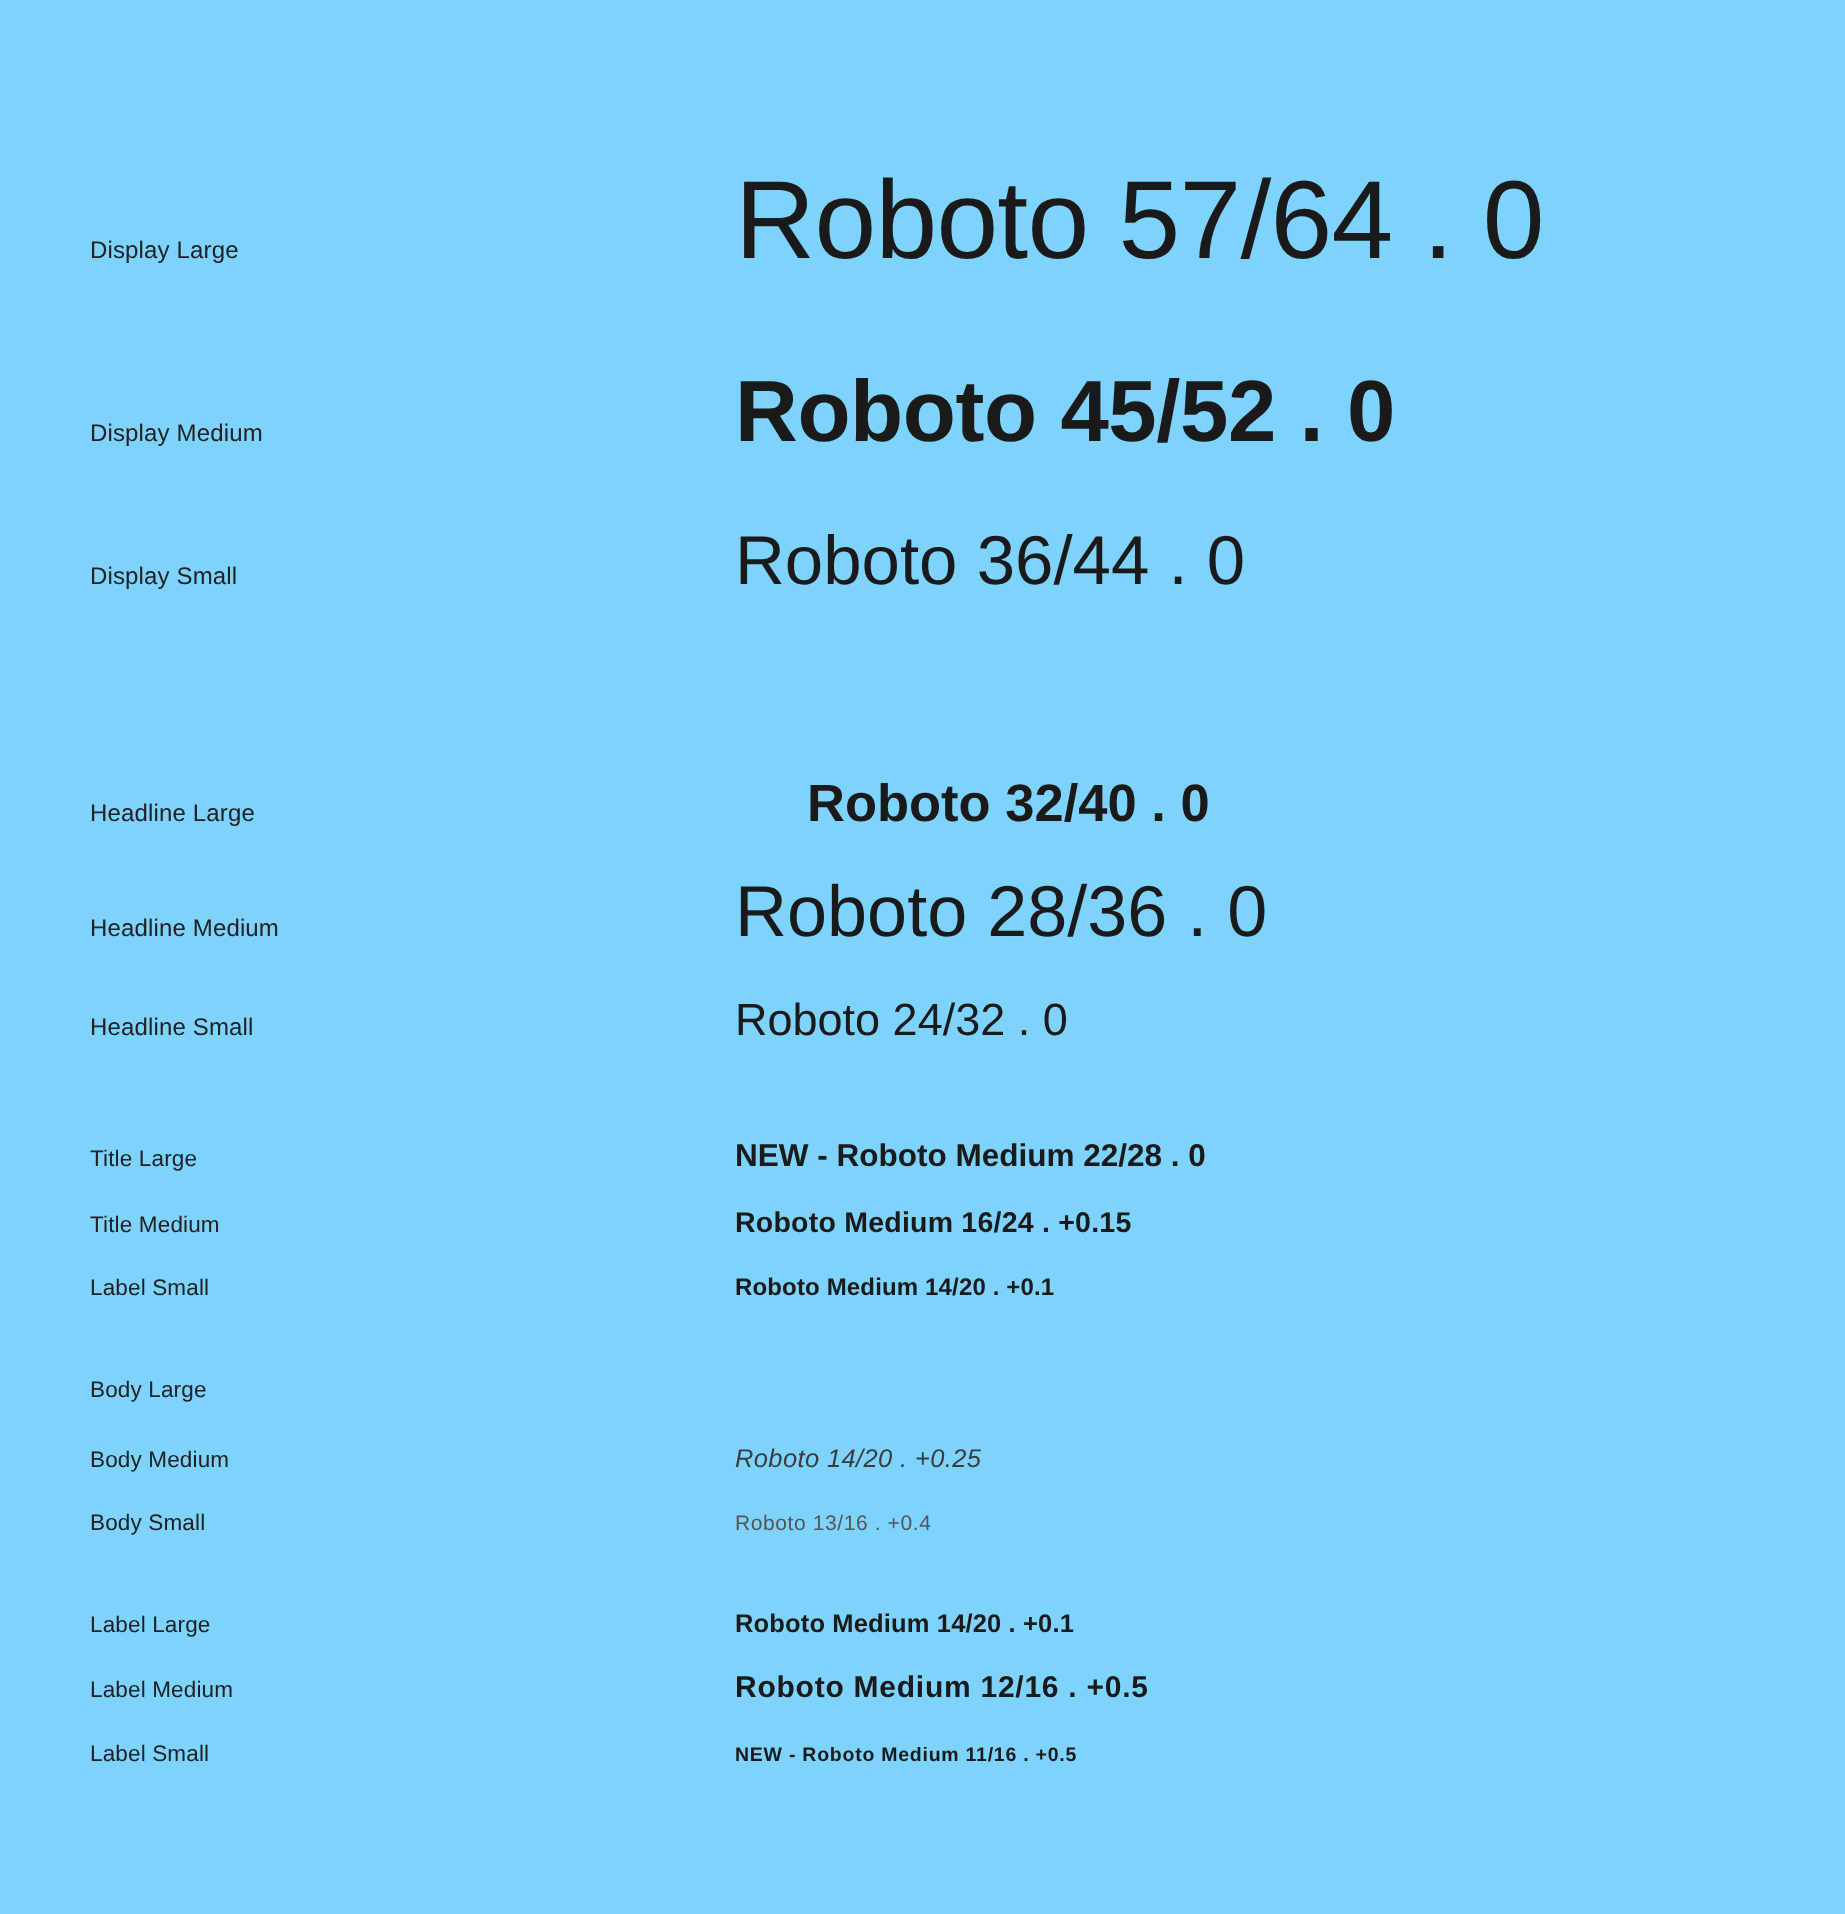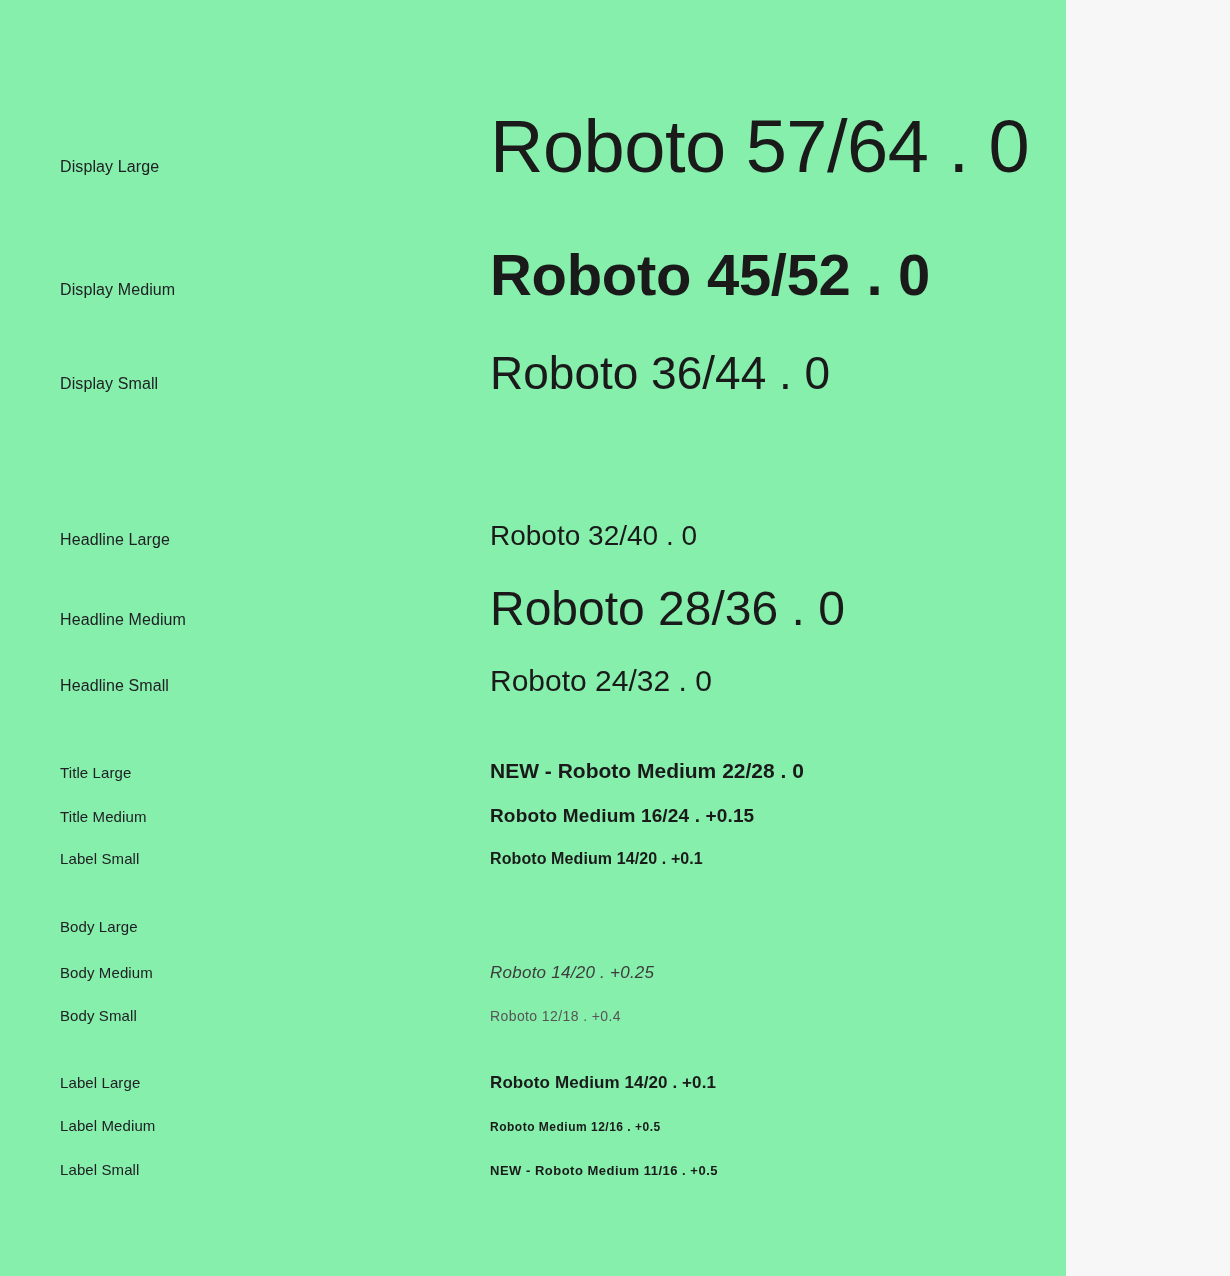--- a/index.html
+++ b/index.html
@@ -9,23 +9,23 @@
   }
   body {
     width: 1230px;
     height: 1276px;
     font-family: "Liberation Sans", sans-serif;
     color: #1a1a1a;
     overflow: hidden;
   }
   .sheet {
     position: relative;
-    width: 1066px;
+    width: 1230px;
     height: 1276px;
-    background: #86efac;
+    background: #7dd3fc;
   }
   .type-table {
     position: absolute;
     left: 0;
     top: 0;
     width: 1230px;
   }
   .row {
     display: flex;
     align-items: baseline;
@@ -70,31 +70,31 @@
 
   .gap-sm { height: 22px; }
   .gap-lg { height: 56px; }
 
   .top-space { height: 108px; }
 
   
   .s-display-large   { font-size: 74px; line-height: 78px; font-weight: 400; letter-spacing: -0.5px; }
   .s-display-medium  { font-size: 58px; line-height: 62px; font-weight: 700; letter-spacing: -0.3px; }
   .s-display-small   { font-size: 46px; line-height: 50px; font-weight: 400; letter-spacing: 0px; }
-  .s-headline-large  { font-size: 28px; line-height: 44px; font-weight: 400; }
+  .s-headline-large  { font-size: 35px; line-height: 44px; font-weight: 700; margin-left: 48px; }
   .s-headline-medium { font-size: 48px; line-height: 38px; font-weight: 400; }
   .s-headline-small  { font-size: 30px; line-height: 34px; font-weight: 400; }
   .s-title-large     { font-size: 21px; line-height: 26px; font-weight: bold; }
   .s-title-medium    { font-size: 19px; line-height: 24px; font-weight: bold; letter-spacing: 0.15px; }
   .s-title-small     { font-size: 16px; line-height: 20px; font-weight: bold; letter-spacing: 0.1px; }
   .s-body-large      { font-size: 20px; line-height: 24px; font-weight: 400; letter-spacing: 0.5px; }
   .s-body-medium     { font-size: 17px; line-height: 22px; font-weight: 400; letter-spacing: 0.25px; color: #3c3c3c; font-style: italic; }
   .s-body-small      { font-size: 14px; line-height: 18px; font-weight: 400; letter-spacing: 0.4px; color: #555; }
   .s-label-large     { font-size: 17px; line-height: 22px; font-weight: bold; letter-spacing: 0.1px; }
-  .s-label-medium    { font-size: 12px; line-height: 18px; font-weight: bold; letter-spacing: 0.5px; }
+  .s-label-medium    { font-size: 20px; line-height: 18px; font-weight: bold; letter-spacing: 0.5px; }
   .s-label-small     { font-size: 13px; line-height: 17px; font-weight: bold; letter-spacing: 0.5px; }
 
   .role-label.tight { font-size: 15px; }
 </style>
 </head>
 <body>
 
 <div class="sheet">
   <div class="type-table">
 
@@ -155,21 +155,21 @@
       <div class="row r-body-large">
         <div class="role-label tight">Body Large</div>
         <div class="sample s-body-large">Roboto 16/24 . +0.5</div>
       </div>
       <div class="row r-body-medium">
         <div class="role-label tight">Body Medium</div>
         <div class="sample s-body-medium">Roboto 14/20 . +0.25</div>
       </div>
       <div class="row r-body-small">
         <div class="role-label tight">Body Small</div>
-        <div class="sample s-body-small">Roboto 12/18 . +0.4</div>
+        <div class="sample s-body-small">Roboto 13/16 . +0.4</div>
       </div>
     </div>
 
     <div class="gap-sm"></div>
 
     <div class="group">
       <div class="row r-label-large">
         <div class="role-label tight">Label Large</div>
         <div class="sample s-label-large">Roboto Medium 14/20 . +0.1</div>
       </div>

